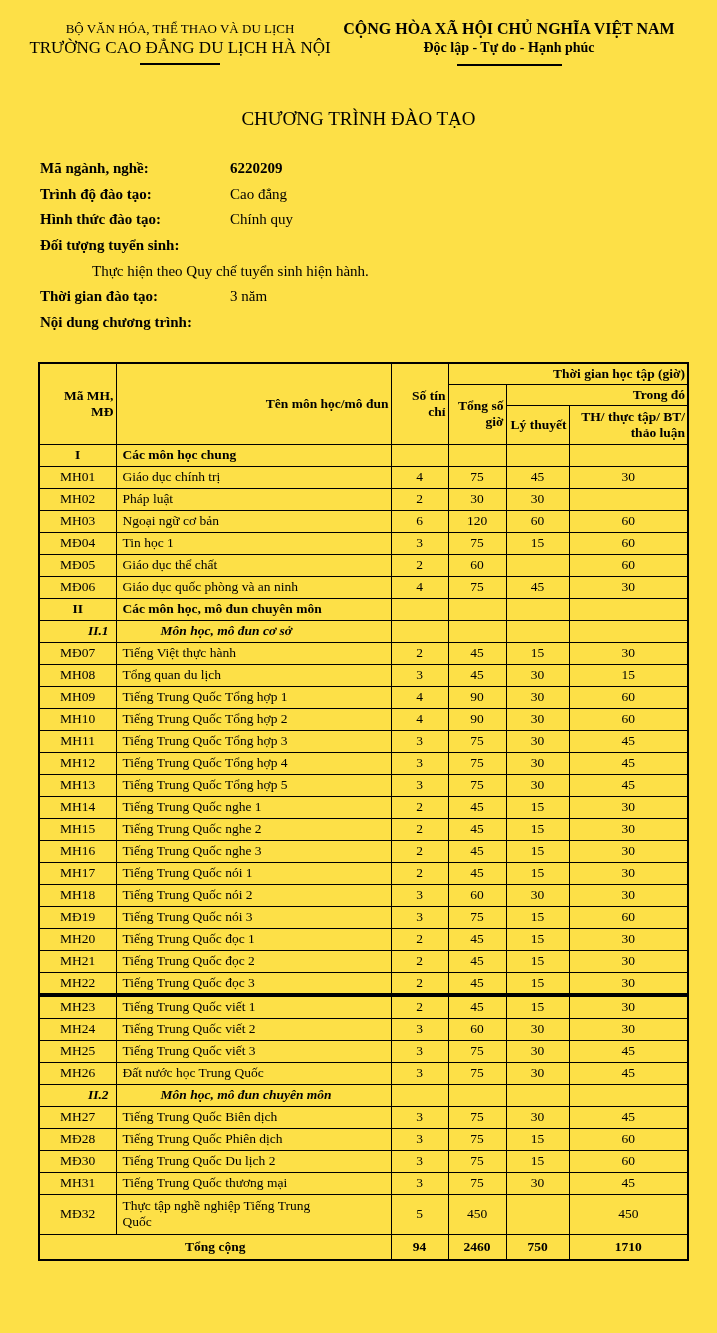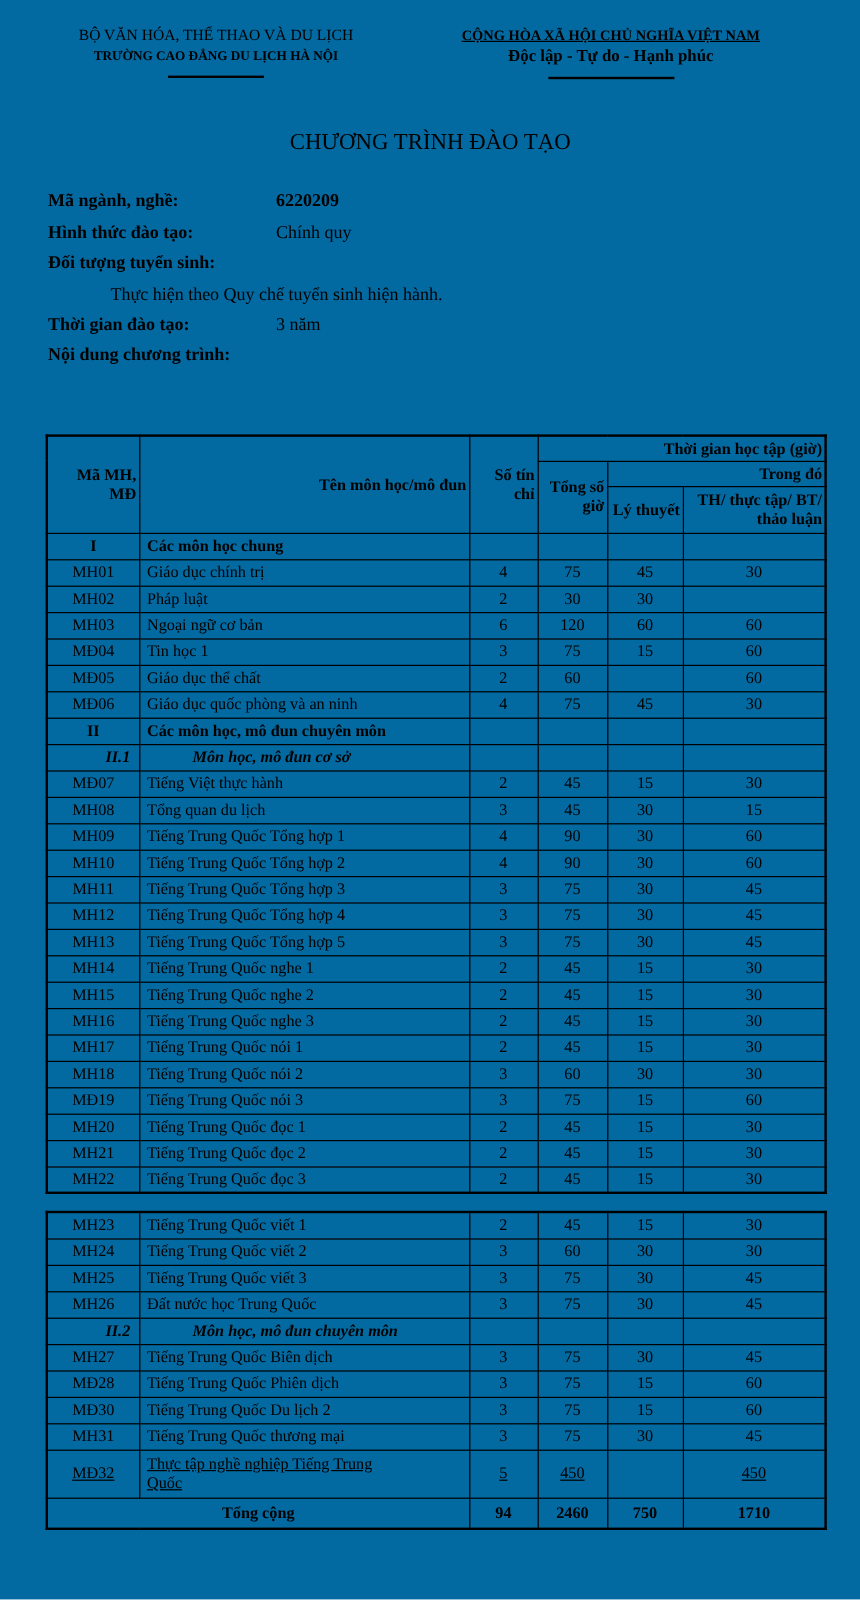--- a/index.html
+++ b/index.html
@@ -1,26 +1,26 @@
 <!DOCTYPE html>
 <html lang="vi"><head>
 <meta charset="utf-8">
 <style>
   html,body { margin:0; padding:0; background:#fff; }
   .page {
-    position:relative; width:717px; height:1333px; background:#0369a1;
+    position:relative; width:717px; height:1333px; background:#fde047;
     color:#000; font-family:"Liberation Serif","DejaVu Serif",serif;
     overflow:hidden;
   }
   
   .hdr-left  { position:absolute; top:20px; left:0;    width:360px; text-align:center; }
   .hdr-right { position:absolute; top:20px; left:320px; width:378px; text-align:center; }
   .hdr-l1 { font-size:13px;   line-height:18px; }
-  .hdr-l2 { font-size:11px; line-height:19px; font-weight:bold; }
-  .hdr-r1 { font-size:12px; line-height:18px; font-weight:bold;text-decoration:underline; }
+  .hdr-l2 { font-size:17px; line-height:19px; font-weight:normal; }
+  .hdr-r1 { font-size:16px; line-height:18px; font-weight:bold; }
   .hdr-r2 { font-size:14px;   line-height:20px; font-weight:bold; }
   .rule { border-top:2px solid #000; height:0; margin:6px auto 0; }
   .rule-left  { width:80px; }
   .rule-right { width:105px; }
   
   .title {
     position:absolute; top:108px; left:0; width:100%;
     text-align:center; font-size:19px; font-weight:normal; margin:0;
   }
   
@@ -35,29 +35,29 @@
   table {
     border-collapse:collapse; table-layout:fixed; width:649px;
     font-size:13.5px; border:2px solid #000;
   }
   td, th { border:1px solid #000; padding:1px 3px; vertical-align:middle; }
   thead th { font-weight:bold; text-align:right; padding:1px 2px; }
   .h-r1 { height:21px; }
   .h-r2 { height:21px; }
   .h-r3 { height:39px; }
   tbody tr { height:22px; }
-  tbody tr.tall { height:40px;text-decoration:underline; }
+  tbody tr.tall { height:40px; }
   td.c-code  { text-align:center; }
   td.c-name  { text-align:left; padding-left:6px; }
   td.c-num   { text-align:center; }
   tr.section td { font-weight:bold; }
   tr.subsection td { font-weight:bold; font-style:italic;padding-left:44px; }
   tr.total-row td { font-weight:bold; text-align:center; height:22px; }
   td.wrapname { padding-right:70px; }
-  .tbl2 { margin-top:14px; }
+  .tbl2 { }
 </style>
 </head>
 <body>
 
 <div class="page">
 
   <div class="hdr-left">
     <div class="hdr-l1">BỘ VĂN HÓA, THỂ THAO VÀ DU LỊCH</div>
     <div class="hdr-l2">TRƯỜNG CAO ĐẲNG DU LỊCH HÀ NỘI</div>
     <div class="rule rule-left"></div>
@@ -66,20 +66,21 @@
   <div class="hdr-right">
     <div class="hdr-r1">CỘNG HÒA XÃ HỘI CHỦ NGHĨA VIỆT NAM</div>
     <div class="hdr-r2">Độc lập - Tự do - Hạnh phúc</div>
     <div class="rule rule-right"></div>
   </div>
 
   <h1 class="title">CHƯƠNG TRÌNH ĐÀO TẠO</h1>
 
   <div class="meta" id="meta">
       <div class="meta-line"><span class="meta-label">Mã ngành, nghề:</span><span class="meta-value bold">6220209</span></div>
+      <div class="meta-line"><span class="meta-label">Trình độ đào tạo:</span><span class="meta-value">Cao đẳng</span></div>
       <div class="meta-line"><span class="meta-label">Hình thức đào tạo:</span><span class="meta-value">Chính quy</span></div>
       <div class="meta-line"><span class="meta-label">Đối tượng tuyển sinh:</span><span class="meta-value"></span></div>
       <div class="meta-note">Thực hiện theo Quy chế tuyển sinh hiện hành.</div>
       <div class="meta-line"><span class="meta-label">Thời gian đào tạo:</span><span class="meta-value">3 năm</span></div>
       <div class="meta-line"><span class="meta-label">Nội dung chương trình:</span><span class="meta-value"></span></div>
     </div>
 
   <div class="tbl-wrap">
     <table class="tbl1">
       <colgroup>

